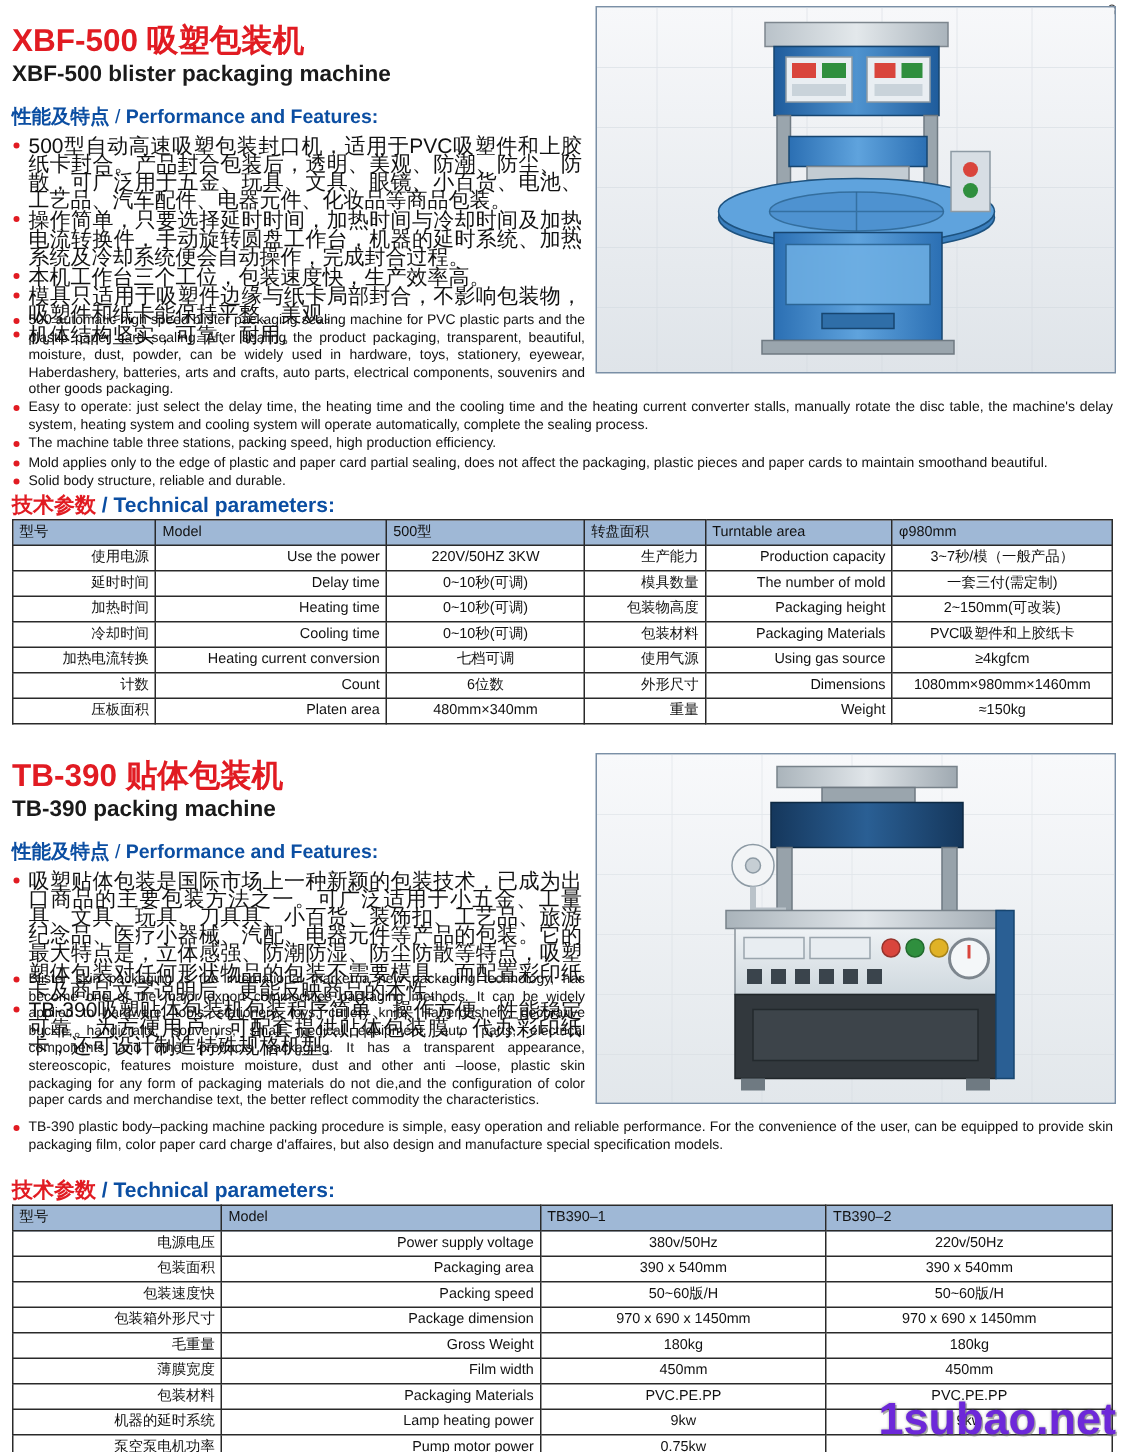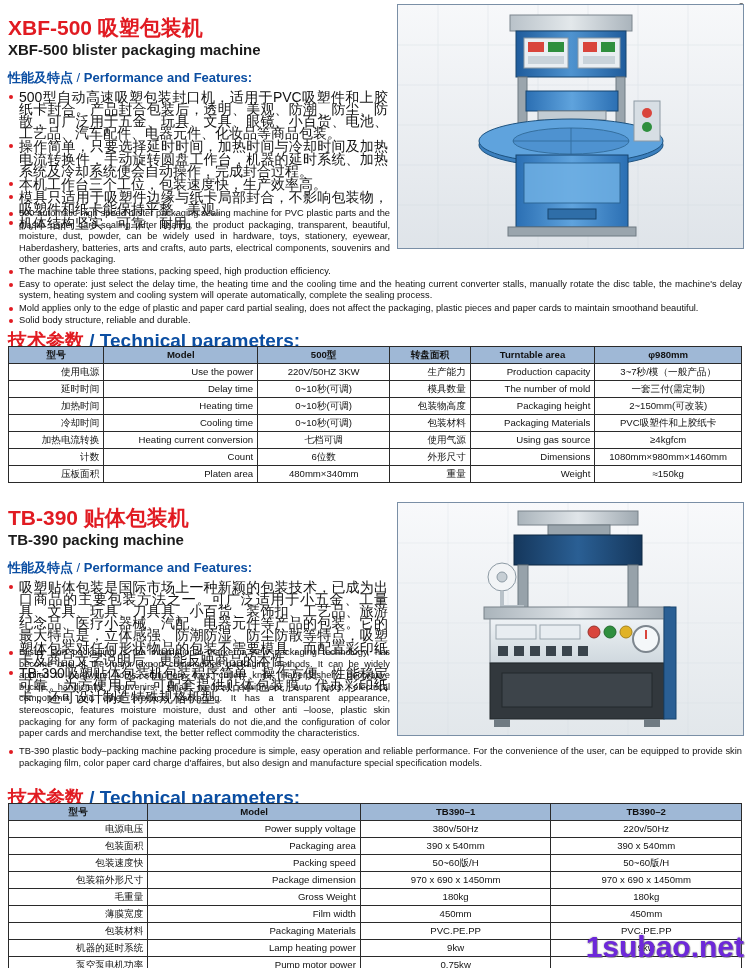--- a/index.html
+++ b/index.html
@@ -21,21 +21,21 @@
   .prod-title-en{
     font-size:15px;font-weight:bold;color:#1a1a1a;margin-top:3px;
     line-height:1.1;
   }
   .sec-head{
     font-size:13px;font-weight:bold;color:#0b4ea2;margin-top:10px;
   }
   .sec-head .cn{color:#0b4ea2;}
   .sec-head .sep{color:#0b4ea2;font-weight:normal;}
   .tech-head{
-    font-size:19px;font-weight:bold;color:#e11b22;text-decoration:underline;
+    font-size:14px;font-weight:bold;color:#e11b22;
   }
   .tech-head .en{color:#0b4ea2;font-weight:bold;}
 
   
   ul.bl{margin:4px 0 0 0;padding:0;list-style:none;}
   ul.bl li{
     position:relative;padding-left:11px;margin-bottom:1px;
     font-size:9.3px;line-height:11.6px;text-align:justify;color:#111;
   }
   ul.bl li:before{
@@ -48,21 +48,21 @@
   table.spec{
     border-collapse:collapse;width:100%;
     font-size:9.6px;
   }
   table.spec td{
     border:1px solid #2a2a2a;
     padding:1px 4px;
     height:14px;
     line-height:12px;
   }
-  .hdr td{background:#9fb8d6;font-weight:bold;text-align:center;}
+  .hdr td{background:#9fb8d6;font-weight:normal;text-align:left;}
   .c{text-align:center;}
   .l{text-align:right;}
 
   
   .photo{position:absolute;border:1px solid #7a8fa6;overflow:hidden;}
 
   
   .m1{background:linear-gradient(#f2f4f6,#e7ebef);}
   
   .m2{background:linear-gradient(#f4f6f8,#e9edf1);}
@@ -103,22 +103,22 @@
     </ul>
   </div>
 
   <div style="position:absolute;left:8px;top:204px;width:382px;">
     <ul class="bl">
       <li>500 automatic high speed blister packaging sealing machine for PVC plastic parts and the plastic paper card sealing. After sealing the product packaging, transparent, beautiful, moisture, dust, powder, can be widely used in hardware, toys, stationery, eyewear, Haberdashery, batteries, arts and crafts, auto parts, electrical components, souvenirs and other goods packaging.</li>
     </ul>
   </div>
   <div style="position:absolute;left:8px;top:262px;width:734px;">
     <ul class="bl">
+      <li>Easy to operate: just select the delay time, the heating time and the cooling time and the heating current converter stalls, manually rotate the disc table, the machine's delay system, heating system and cooling system will operate automatically, complete the sealing process.</li>
       <li>The machine table three stations, packing speed, high production efficiency.</li>
-      <li>Easy to operate: just select the delay time, the heating time and the cooling time and the heating current converter stalls, manually rotate the disc table, the machine's delay system, heating system and cooling system will operate automatically, complete the sealing process.</li>
       <li>Mold applies only to the edge of plastic and paper card partial sealing, does not affect the packaging, plastic pieces and paper cards to maintain smoothand beautiful.</li>
       <li>Solid body structure, reliable and durable.</li>
     </ul>
   </div>
 
   <div class="photo m1" style="left:397px;top:4px;width:345px;height:243px;">
     <svg width="345" height="243" viewBox="0 0 345 243">
       <defs>
         <linearGradient id="g1" x1="0" y1="0" x2="0" y2="1">
           <stop offset="0" stop-color="#f7f8fa"></stop>

